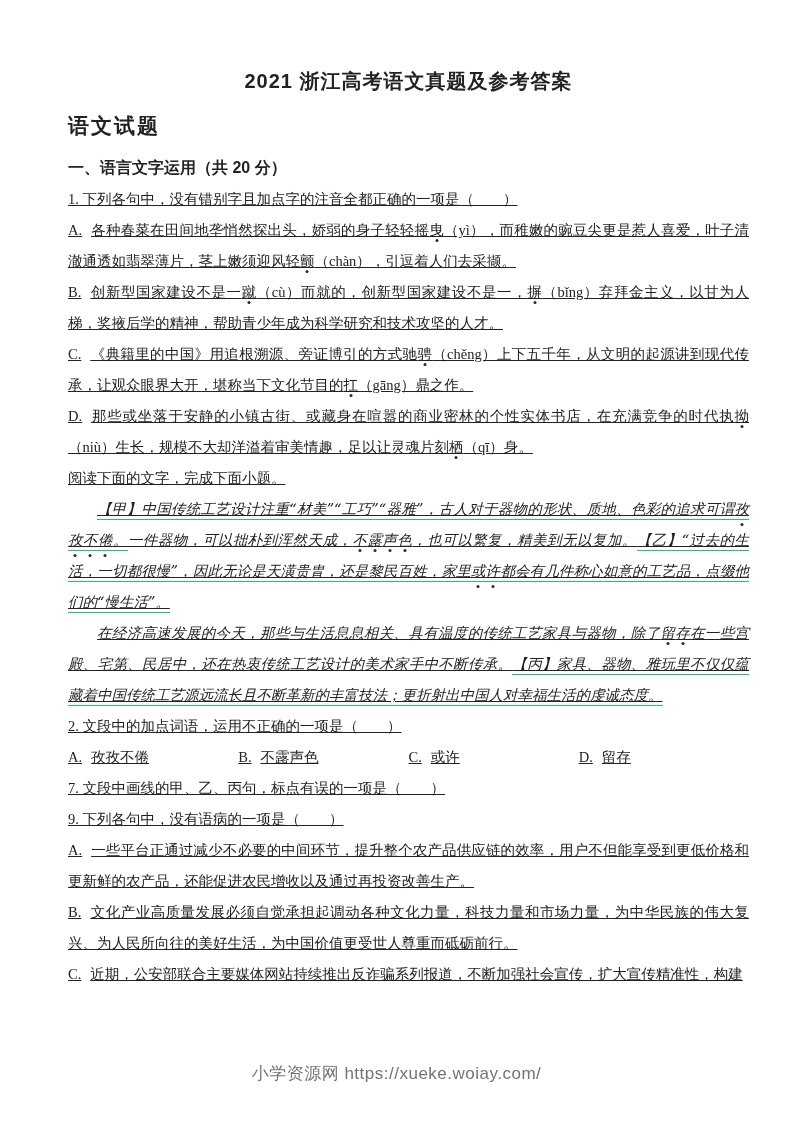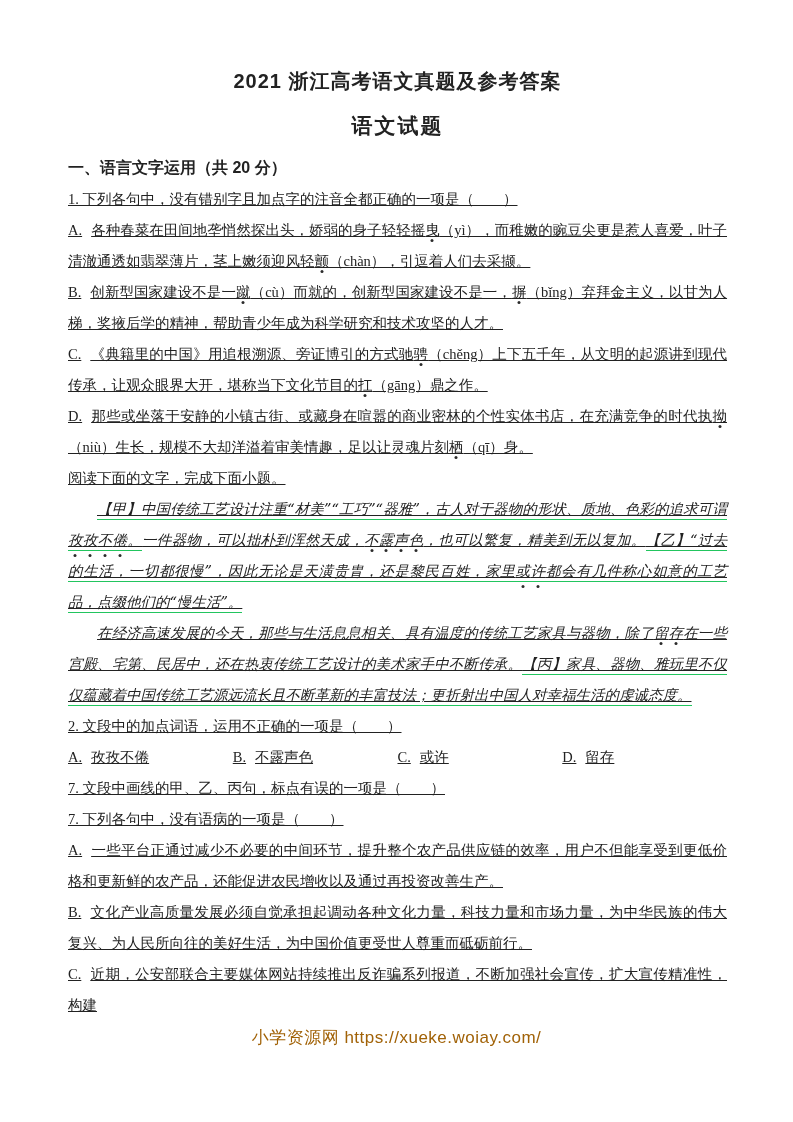--- a/index.html
+++ b/index.html
@@ -1,34 +1,34 @@
 <!DOCTYPE html>
 <html><head>
 <meta charset="utf-8">
 <style>
   html,body{margin:0;padding:0;background:#ffffff;}
   .page{
     position:relative;
     width:793px;height:1122px;
     box-sizing:border-box;
-    padding:62px 66px 0 68px;
+    padding:62px 44px 0 68px;
     overflow:hidden;
     background:#ffffff;
     color:#222222;
     font-family:"Liberation Serif","DejaVu Serif",serif;
     font-size:14.5px;
   }
   h1.doc-title{
     font-family:"Liberation Sans","DejaVu Sans",sans-serif;
     font-size:20px;font-weight:700;text-align:center;
     margin:6px 0 0;line-height:26px;letter-spacing:1px;
   }
   h2.doc-subtitle{
     font-family:"Liberation Sans","DejaVu Sans",sans-serif;
-    font-size:21px;font-weight:700;text-align:center;
+    font-size:21px;font-weight:700;
     margin:19px 0 0;line-height:26px;letter-spacing:2px;
   }
   h3.section-heading{
     font-family:"Liberation Sans","DejaVu Sans",sans-serif;
     font-size:16px;font-weight:700;
     margin:15px 0 2px;line-height:28px;
   }
   .para{margin:0;line-height:31px;text-align:justify;text-decoration:underline;}
   .lbl{margin-right:9px;}
   .kai{font-style:italic;font-family:"DejaVu Serif","Liberation Serif",serif;}
@@ -37,24 +37,24 @@
   .dotc{position:relative;}
   .dotc::after{
     content:"";position:absolute;left:50%;bottom:-4px;transform:translateX(-50%);
     width:3px;height:3px;border-radius:50%;background:#2b2b2b;
   }
   .u.dotc::after{bottom:-7px;}
   .opt-row{display:flex;}
   .cols4 .opt-cell{width:25%;}
   .cols3 .opt-cell{width:33.333%;}
   .footer{
-    position:absolute;left:0;right:0;top:1026px;
+    position:absolute;left:0;right:0;top:1062px;
     text-align:center;
     font-family:"Liberation Sans","DejaVu Sans",sans-serif;
-    font-size:17px;color:#a16207;letter-spacing:0.5px;
+    font-size:17px;color:#737373;letter-spacing:0.5px;
   }
 </style>
 </head>
 <body>
 
 <div class="page">
 
   <h1 class="doc-title">2021 浙江高考语文真题及参考答案</h1>
   <h2 class="doc-subtitle">语文试题</h2>
   <h3 class="section-heading">一、语言文字运用（共 20 分）</h3>
@@ -74,19 +74,19 @@
   <p class="para">2. 文段中的加点词语，运用不正确的一项是（　　）</p>
   <div class="para opt-row cols4">
     <span class="opt-cell"><span class="lbl">A.</span><span>孜孜不倦</span></span>
     <span class="opt-cell"><span class="lbl">B.</span><span>不露声色</span></span>
     <span class="opt-cell"><span class="lbl">C.</span><span>或许</span></span>
     <span class="opt-cell"><span class="lbl">D.</span><span>留存</span></span>
   </div>
 
   <p class="para">7. 文段中画线的甲、乙、丙句，标点有误的一项是（　　）</p>
 
-  <p class="para">7. 下列各句中，没有语病的一项是（　　）</p>
+  <p class="para">9. 下列各句中，没有语病的一项是（　　）</p>
   <p class="para"><span class="lbl">A.</span><span>一些平台正通过减少不必要的中间环节，提升整个农产品供应链的效率，用户不但能享受到更低价格和更新鲜的农产品，还能促进农民增收以及通过再投资改善生产。</span></p>
   <p class="para"><span class="lbl">B.</span><span>文化产业高质量发展必须自觉承担起调动各种文化力量，科技力量和市场力量，为中华民族的伟大复兴、为人民所向往的美好生活，为中国价值更受世人尊重而砥砺前行。</span></p>
   <p class="para"><span class="lbl">C.</span><span>近期，公安部联合主要媒体网站持续推出反诈骗系列报道，不断加强社会宣传，扩大宣传精准性，构建</span></p>
 
   <div class="footer">小学资源网 https://xueke.woiay.com/</div>
 </div>
 
 </body></html>

